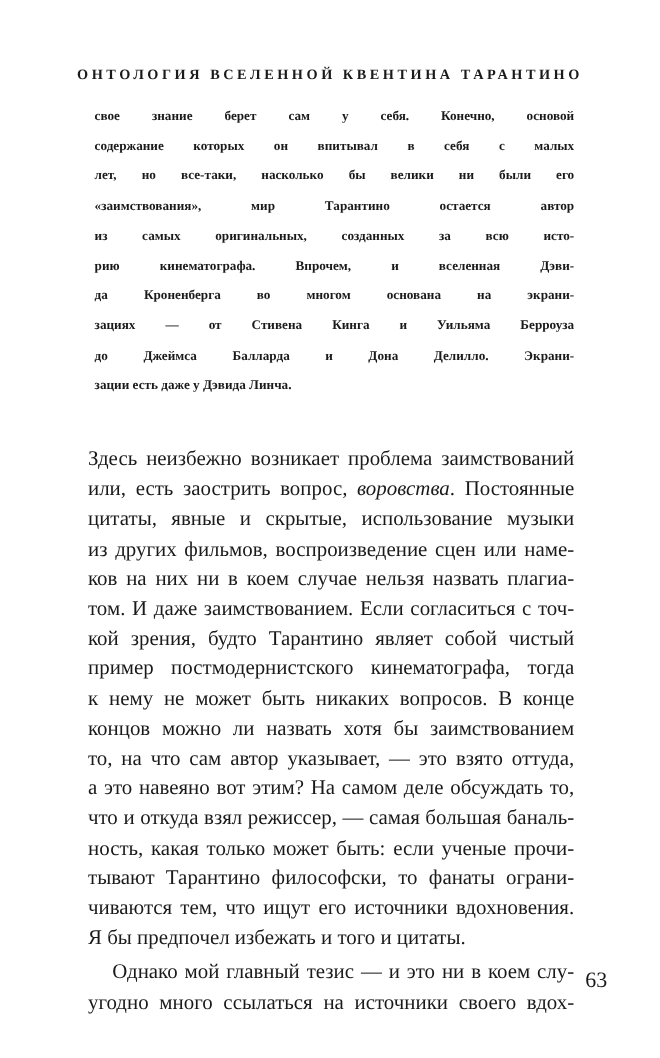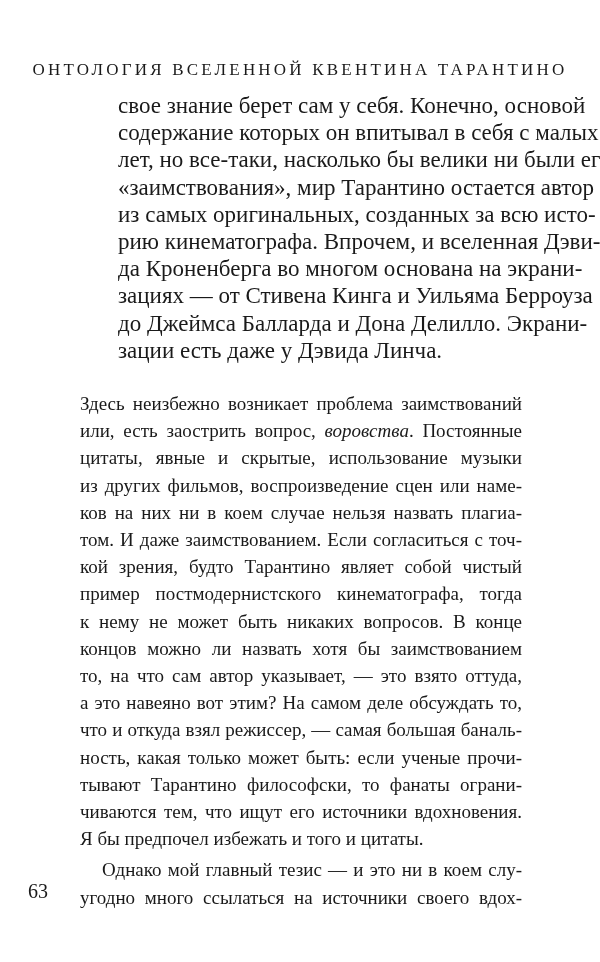--- a/index.html
+++ b/index.html
@@ -14,71 +14,71 @@
       overflow: hidden;
       color: #1a1a1a;
       font-family: "Liberation Serif", "DejaVu Serif", serif;
     }
     .running-head {
       position: absolute;
       top: 60px;
       left: 0;
       width: 600px;
       text-align: center;
-      font-size: 17px;
+      font-size: 13px;
       letter-spacing: 3.2px;
-      font-weight: normal;
+      font-weight: bold;
       color: #1a1a1a;
     }
     .page-body {
       position: absolute;
       left: 80px;
       top: 92px;
       width: 442px;
     }
     .block-quote {
-      margin: 0 0 0 38px;
-      font-size: 23px;
+      margin: 0 0 0 6px;
+      font-size: 12px;
       line-height: 27.2px;
       text-align: justify;
+      font-weight: bold;
     }
     .block-quote .line,
     .para .line {
       display: block;
       text-align: justify;
       text-align-last: justify;
       white-space: nowrap;
       overflow: visible;
     }
     .line.last {
       text-align-last: left;
     }
     .para {
       font-size: 19px;
       line-height: 27.2px;
       margin: 0;
     }
     .para.first {
-      margin-top: 26px;
+      margin-top: 40px;
     }
     .para.indent .line.first-line {
       text-indent: 22px;
     }
     .para.second {
       margin-top: 4px;
     }
     em { font-style: italic; }
     .page-number {
       position: absolute;
       top: 880px;
       left: 0;
       width: 552px;
-      text-align: left;
+      text-align: right;
       font-size: 20px;
-      padding-left: 28px;
     }
     .line > span { display: inline; }
   </style>
 </head>
 <body>
 
 <div class="running-head">ОНТОЛОГИЯ ВСЕЛЕННОЙ КВЕНТИНА ТАРАНТИНО</div>
 
 <div class="page-body">
 

